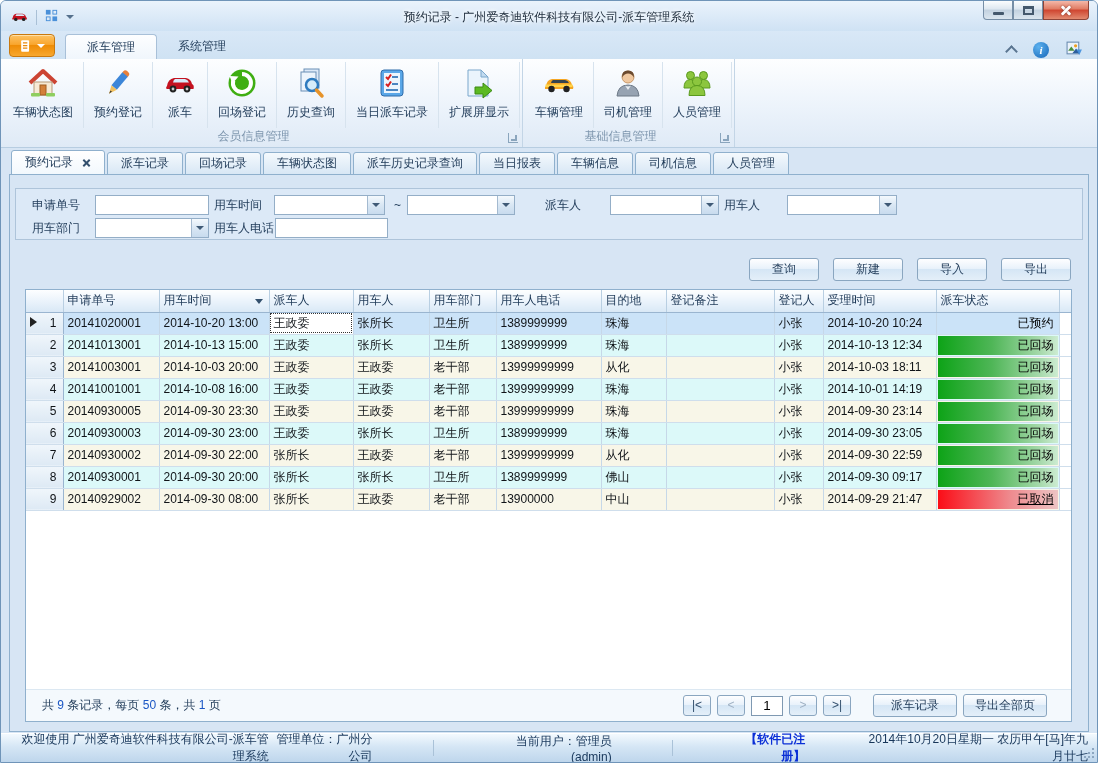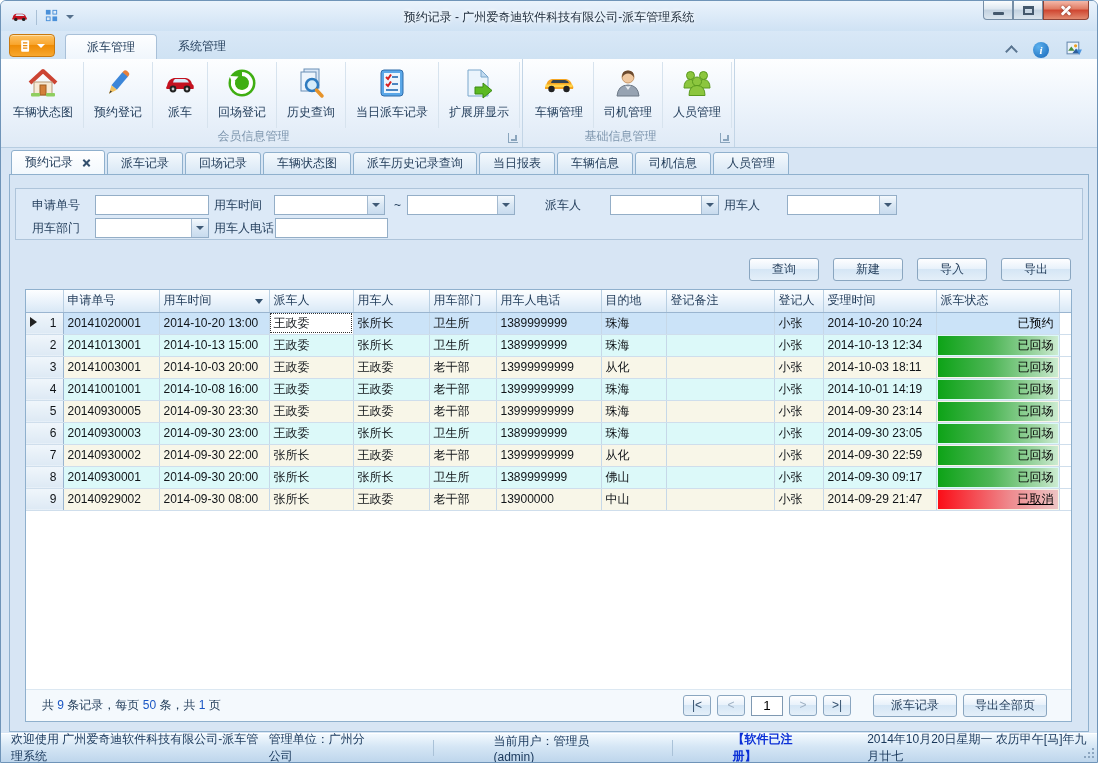--- a/index.html
+++ b/index.html
@@ -111,21 +111,21 @@
   .summary .num { color:#1a56c4; }
   .pager { margin-left:auto; display:flex; align-items:center; gap:6px; }
   .pg-btn { width:28px; height:21px; line-height:19px; text-align:center; border:1px solid #8aa6c0; border-radius:3px; color:#33506e;
     background:linear-gradient(#fefeff,#e9f2fb 45%,#d5e6f5 50%,#e4eff9); }
   .pg-btn.disabled { color:#9fb1c4; }
   .pg-box { width:32px; height:20px; border:1px solid #7f99b2; background:#fff; text-align:center; line-height:18px; }
   .pg-gap { width:10px; }
 
   
   .statusbar { position:absolute; left:0; bottom:0; width:100%; height:29px; border-top:1px solid #fff;
-    background:linear-gradient(#f3f9fe,#d5e6f5 45%,#bed6ec); display:flex; align-items:center; padding:0 9px 0 10px; color:#17365a; }
+    background:linear-gradient(#f3f9fe,#d5e6f5 45%,#bed6ec); display:flex; align-items:center; padding:0 9px 0 10px; color:#17365a;text-align:right; }
   .sb-sep { width:1px; height:16px; background:#aac2d8; margin:0 12px; }
   .sb-right { margin-left:auto; display:flex; align-items:center;gap:48px; }
   .license { color:#0a2fd6; font-weight:bold; margin-right:14px; cursor:pointer; }
   .grip { position:absolute; right:3px; bottom:4px; width:12px; height:12px; }
   .grip::before { content:""; position:absolute; right:0; bottom:0; width:2px; height:2px; background:#8ca6c0;
     box-shadow:-4px 0 #8ca6c0, 0 -4px #8ca6c0, -8px 0 #8ca6c0, 0 -8px #8ca6c0, -4px -4px #8ca6c0; }
 </style>
 </head>
 <body>
 

